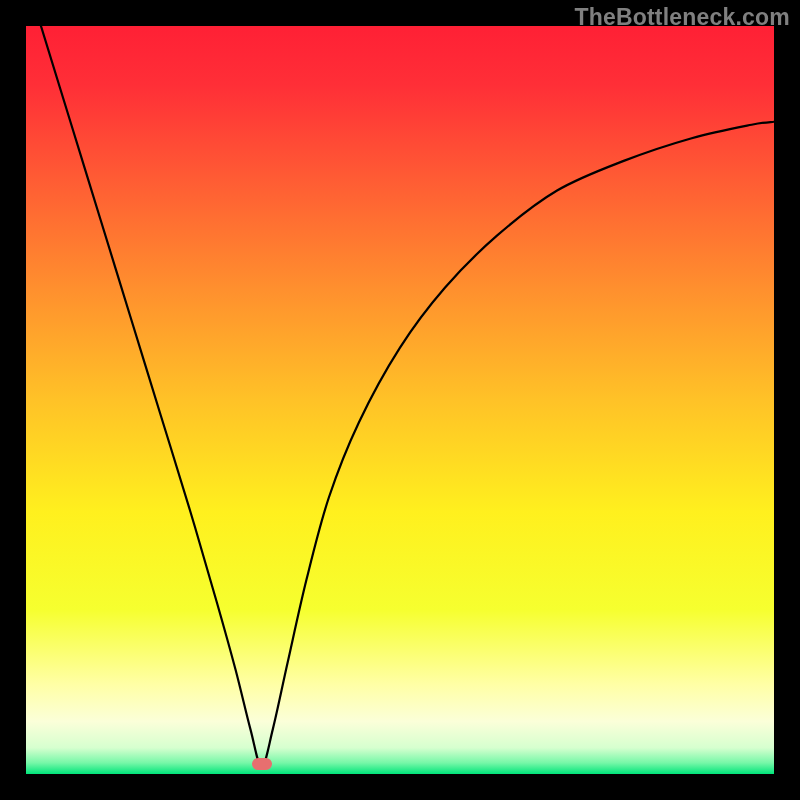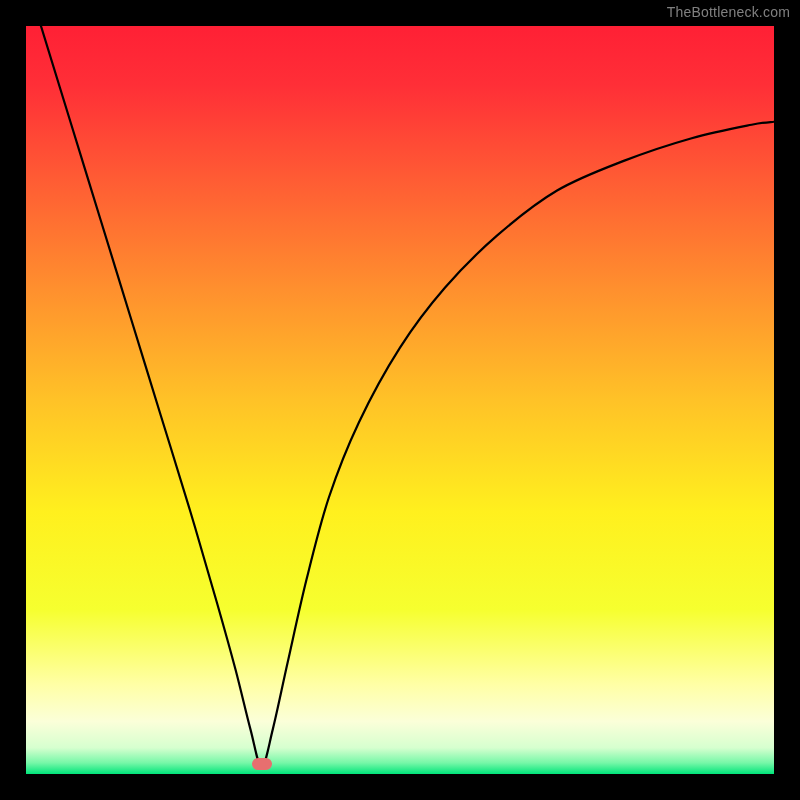--- a/index.html
+++ b/index.html
@@ -25,22 +25,22 @@
     top: 26px;
     width: 748px;
     height: 748px;
     overflow: hidden;
   }
   .watermark {
     position: absolute;
     top: 4px;
     right: 10px;
     color: #808080;
-    font-size: 14px;
-    font-weight: 400;
+    font-size: 23px;
+    font-weight: 700;
     letter-spacing: 0.2px;
     user-select: none;
   }
   .minpoint {
     position: absolute;
     width: 20px;
     height: 12px;
     border-radius: 6px;
     transform: translate(-50%, -50%);
   }

